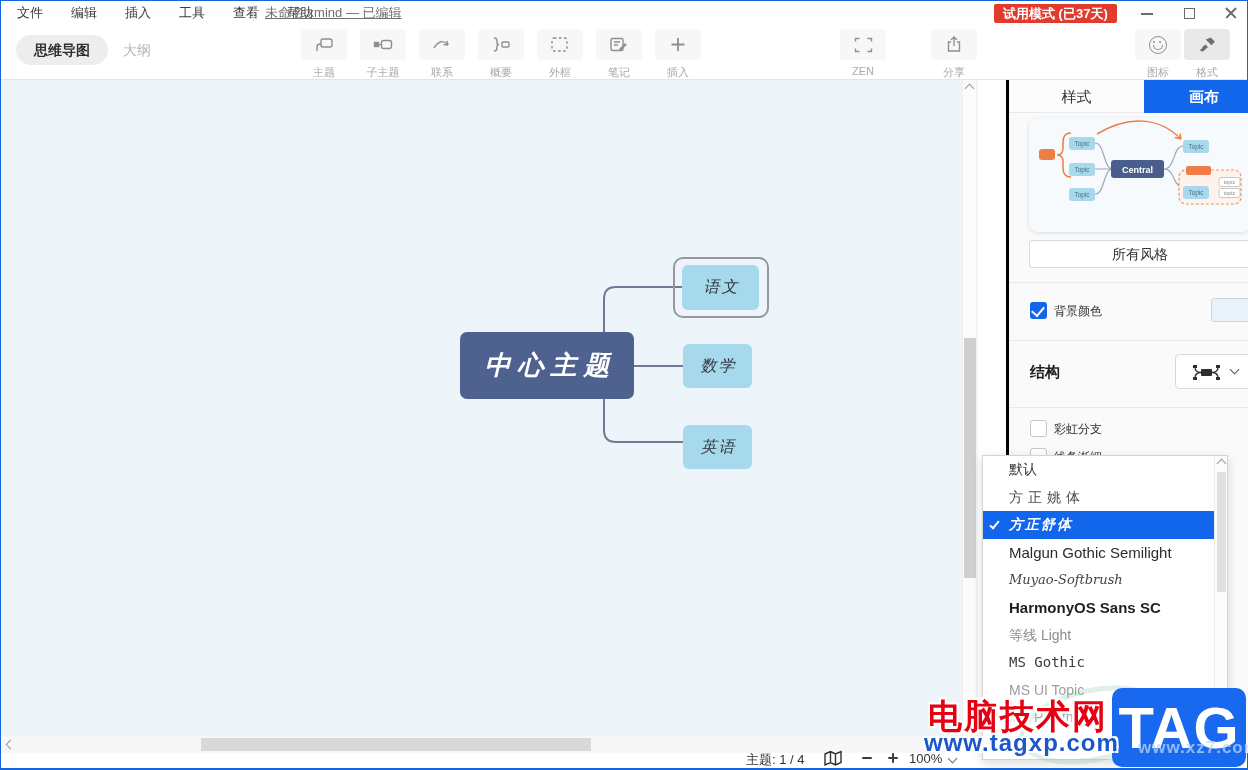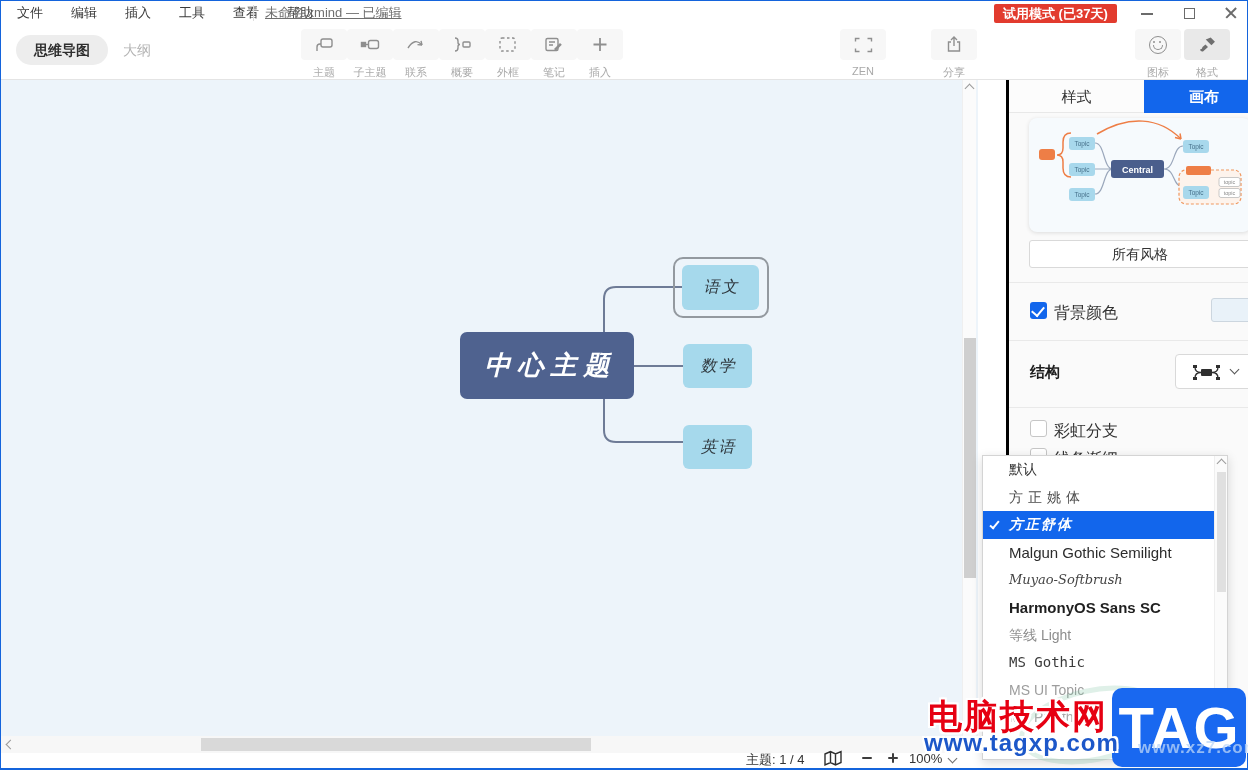--- a/index.html
+++ b/index.html
@@ -21,21 +21,21 @@
   .wc-min::after { content:""; position:absolute; left:0; right:0; top:6px; height:1.5px; background:#6b6b6b; }
   .wc-max::after { content:""; position:absolute; left:1px; top:1px; width:9px; height:9px; border:1.3px solid #6b6b6b; }
   .wc-close::before,.wc-close::after { content:""; position:absolute; left:-1px; top:5px; width:14px; height:1.5px; background:#6b6b6b; }
   .wc-close::before { transform:rotate(45deg); } .wc-close::after { transform:rotate(-45deg); }
 
   
   .toolbar { position:absolute; left:1px; top:25px; right:1px; height:55px; background:#fff; border-bottom:1px solid #e4e4e4; }
   .mode-pill { position:absolute; left:15px; top:10px; height:30px; padding:0 18px; background:#ededed; border-radius:16px;
                font-size:14px; font-weight:bold; color:#2f2f2f; line-height:30px; }
   .mode-outline { position:absolute; left:122px; top:10px; height:30px; line-height:30px; font-size:14px; color:#b4b4b4; }
-  .tools { position:absolute; left:300px; top:4px; display:flex; }
+  .tools { position:absolute; left:300px; top:4px; display:flex; gap:13px; }
   .tool { width:46px; text-align:center; cursor:pointer; }
   .tool .ibox { height:31px; background:#f7f7f7; border-radius:4px; display:flex; align-items:center; justify-content:center; }
   .tool .tlabel { font-size:11px; color:#a9a9a9; margin-top:5px; }
   .tool svg { stroke:#8f8f8f; fill:none; stroke-width:1.4; }
   .tool-zen { position:absolute; left:839px; top:4px; }
   .tool-share { position:absolute; left:930px; top:4px; }
   .tool-icon { position:absolute; left:1134px; top:4px; }
   .tool-format { position:absolute; left:1183px; top:4px; }
   .tool-format .ibox { background:#e9e9e9; }
   .smiley { width:18px; height:18px; border:1.5px solid #8f8f8f; border-radius:50%; position:relative; }
@@ -88,21 +88,21 @@
   .preview-card { position:absolute; left:20px; top:38px; width:222px; height:114px; background:#f6fafd; border-radius:8px;
                   box-shadow:0 1px 4px rgba(0,0,0,0.12); }
   .all-styles { position:absolute; left:20px; top:160px; width:222px; height:28px; background:#fff; border:1px solid #d9d9d9;
                 border-radius:3px; font-size:14px; color:#333; text-align:center; line-height:26px; cursor:pointer; }
   .pdiv { position:absolute; left:0; width:255px; height:1px; background:#e9e9e9; }
   .checkbox { position:absolute; width:17px; height:17px; border-radius:3px; }
   .cb-on { background:#1266ec; }
   .cb-on::after { content:""; position:absolute; left:4px; top:2px; width:6px; height:10px;
                   border-right:2px solid #fff; border-bottom:2px solid #fff; transform:rotate(40deg); }
   .cb-off { background:#fff; border:1px solid #c6c6c6; }
-  .p-label { position:absolute; font-size:16px; color:#333; }
+  .p-label { position:absolute; font-size:12px; color:#333; }
   .swatch { position:absolute; left:202px; top:218px; width:41px; height:24px; background:#e9f2f9; border:1px solid #ccd6df; border-radius:3px; }
   .structure-label { font-weight:bold; font-size:15px; color:#1d1d1d; }
   .structure-dd { position:absolute; left:166px; top:274px; width:77px; height:35px; background:#fff; border:1px solid #d9d9d9;
                   border-radius:4px; display:flex; align-items:center; justify-content:center; gap:8px; cursor:pointer; }
   .psb { position:absolute; left:255px; top:0; width:14px; height:673px; background:#f6f6f6; }
   .psb-thumb { position:absolute; left:2px; top:70px; width:10px; height:540px; background:#cdcdcd; }
 
   
   .dropdown { position:absolute; left:982px; top:455px; width:246px; height:305px; background:#fff;
               border:1px solid #d4d4d4; box-shadow:0 3px 10px rgba(0,0,0,0.15); z-index:40; overflow:hidden; }

